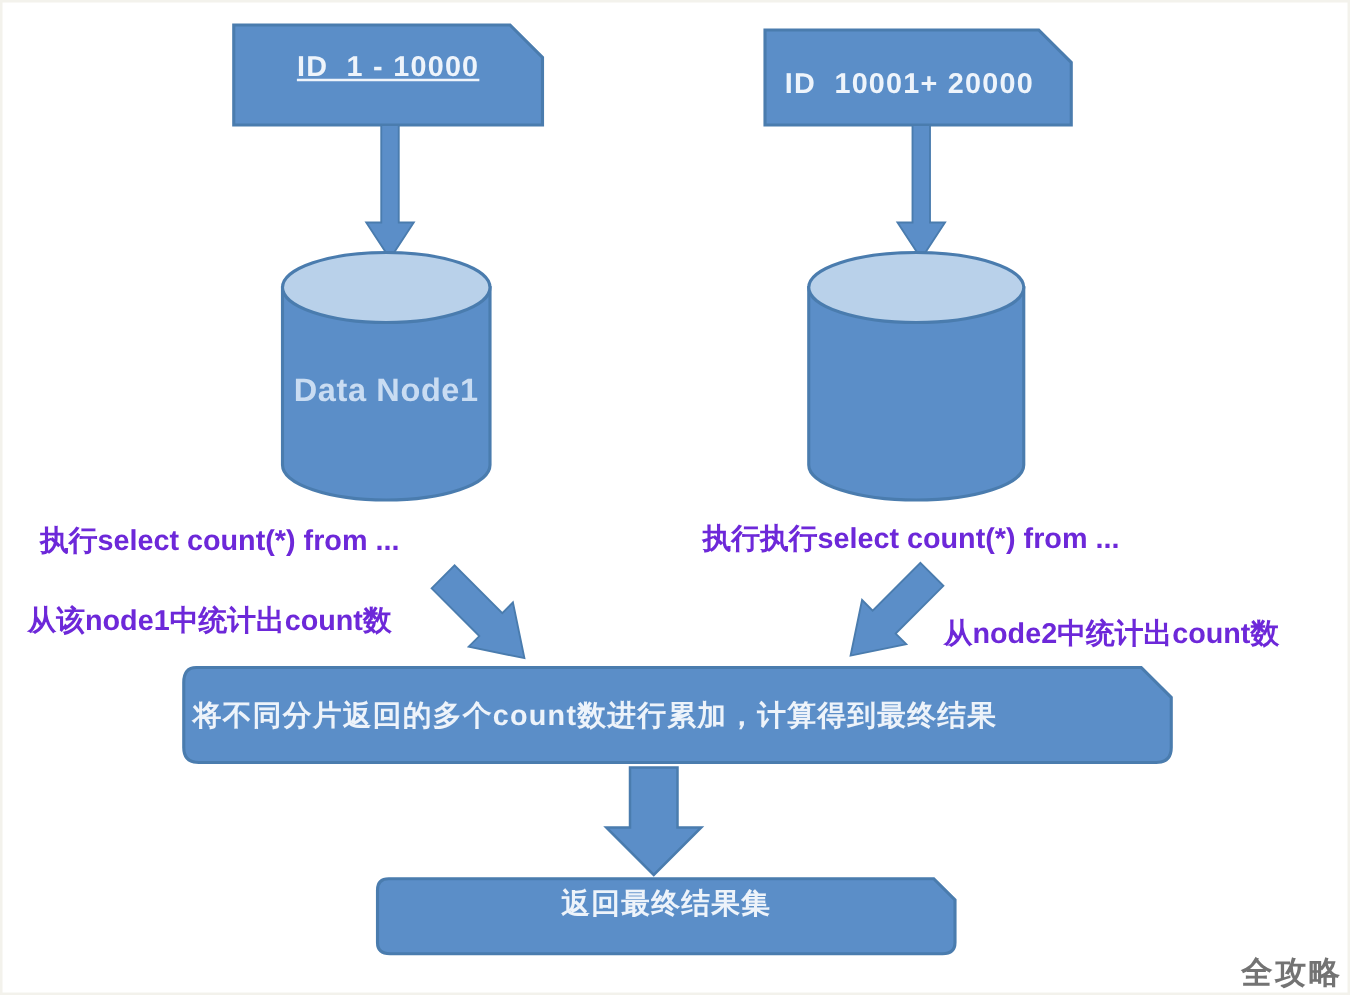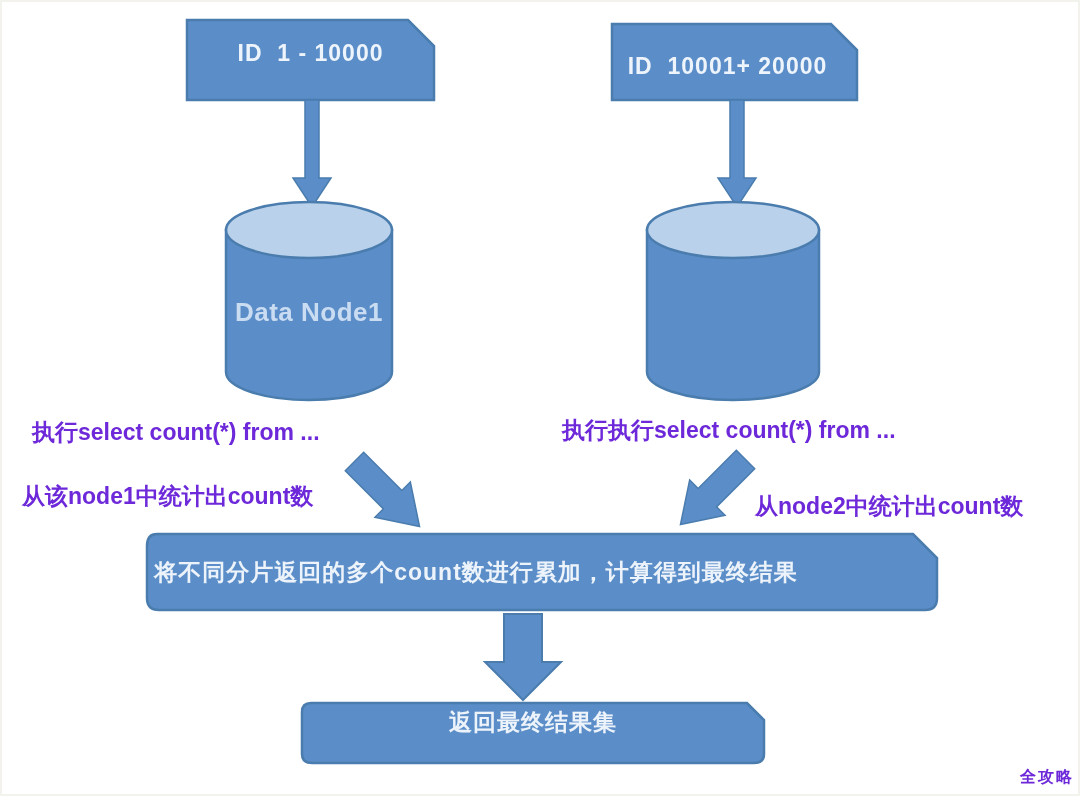--- a/index.html
+++ b/index.html
@@ -8,21 +8,21 @@
     background:#ffffff;border:2px solid #f3f2ec;box-sizing:border-box;
     font-family:"Liberation Sans", sans-serif;overflow:hidden;
   }
   #shape-layer{position:absolute;left:0;top:0;width:1080px;height:796px;}
   .lbl{position:absolute;display:flex;align-items:center;justify-content:center;
        text-align:center;box-sizing:border-box;}
   .tag-label{color:#eef4fb;font-weight:bold;font-size:23px;letter-spacing:1px;white-space:pre;}
   .cyl-label{color:#c9dcf2;font-weight:bold;font-size:26px;letter-spacing:0.5px;}
   .note{color:#6d28d9;font-weight:bold;font-size:23px;justify-content:flex-start;white-space:pre;}
   .boxtext{color:#edf3fa;font-weight:bold;font-size:23px;letter-spacing:1px;}
-  .watermark{color:#6d28d9;font-weight:bold;font-size:16px;letter-spacing:2px;}
+  .watermark{color:#737373;font-weight:bold;font-size:25px;letter-spacing:2px;}
 </style>
 </head>
 <body>
 
 <div id="canvas">
 
   <svg id="shape-layer" viewBox="0 0 1080 796" xmlns="http://www.w3.org/2000/svg">
 
     <path d="M185,18 H406 L432,44 V98 H185 Z" fill="#5b8ec8" stroke="#4a7cae" stroke-width="2.5"></path>
 
@@ -50,21 +50,21 @@
       <polygon points="-13,-46 13,-46 13,8 25,8 0,46 -25,8 -13,8" fill="#5b8ec8" stroke="#4a7cae" stroke-width="1.5"></polygon>
     </g>
 
     <path d="M155,532 H911 L935,556 V596 Q935,608 923,608 H157 Q145,608 145,596 V544 Q145,532 155,532 Z" fill="#5b8ec8" stroke="#4a7cae" stroke-width="2.5"></path>
 
     <polygon points="502,612 540,612 540,660 559,660 521,698 483,660 502,660" fill="#5b8ec8" stroke="#4a7cae" stroke-width="2"></polygon>
 
     <path d="M309,701 H745 L762,718 V752 Q762,761 752,761 H310 Q300,761 300,752 V710 Q300,701 309,701 Z" fill="#5b8ec8" stroke="#4a7cae" stroke-width="2.5"></path>
   </svg>
 
-  <div class="lbl tag-label" style="left:185px;top:18px;width:247px;height:67px;">ID  1 - 10000</div>
+  <div class="lbl tag-label" style="left:185px;top:18px;width:247px;height:67px;text-decoration:underline;">ID  1 - 10000</div>
 
   <div class="lbl tag-label" style="left:610px;top:26px;width:231px;height:76px;">ID  10001+ 20000</div>
 
   <div class="lbl cyl-label" style="left:222px;top:288px;width:170px;height:44px;">Data Node1</div>
 
 
   <div class="lbl note" style="left:30px;top:410px;width:420px;height:40px;">执行select count(*) from ...</div>
 
   <div class="lbl note" style="left:560px;top:408px;width:430px;height:40px;">执行执行select count(*) from ...</div>
 

